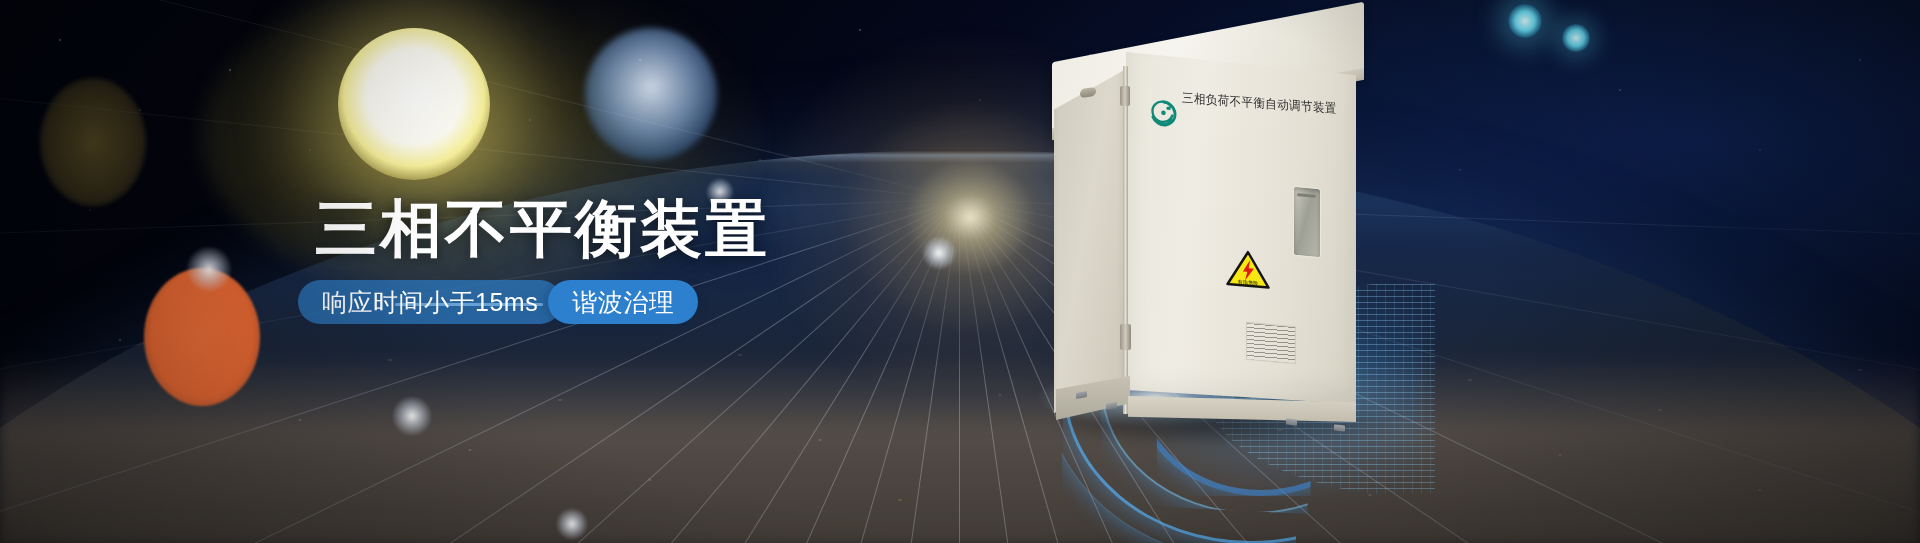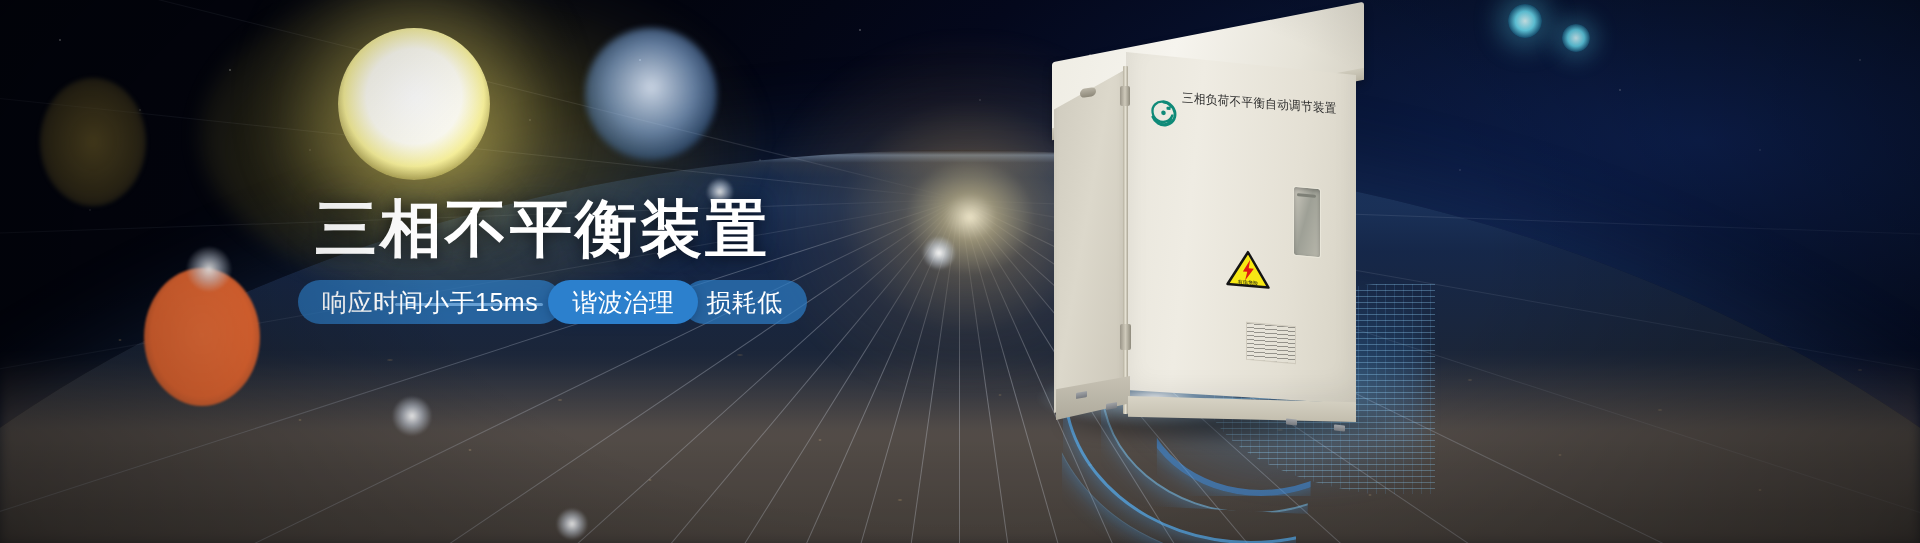--- a/index.html
+++ b/index.html
@@ -415,21 +415,20 @@
   <div class="sparkle" style="left:556px;top:508px;width:32px;height:32px;"></div>
 
   <div id="textblock">
     <h1 id="title">三相不平衡装置</h1>
     <div id="divider"></div>
   </div>
 
   <div id="tags">
     <span class="tag soft" id="tag-1">响应时间小于15ms</span>
     <span class="tag solid" id="tag-2">谐波治理</span>
-    <span class="tag soft" id="tag-3">损耗低</span>
   </div>
 
   <div id="product">
 
     <div id="hud">
       <div id="hudglow"></div>
       <div class="ring" id="ring4"></div>
       <div class="ring" id="ring1"></div>
       <div class="ring" id="ring2"></div>
       <div class="ring" id="ring3"></div>

